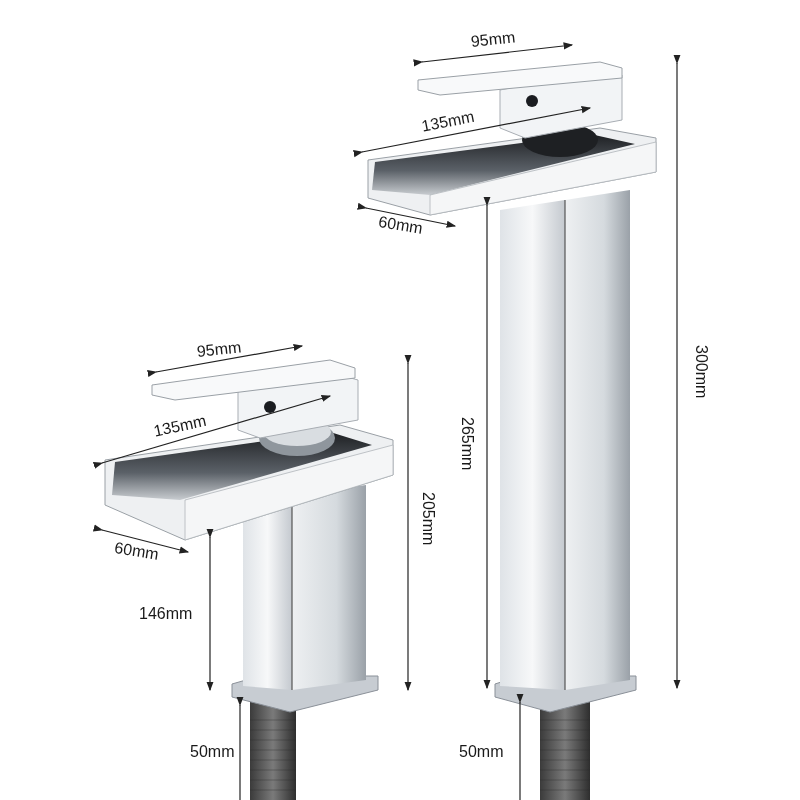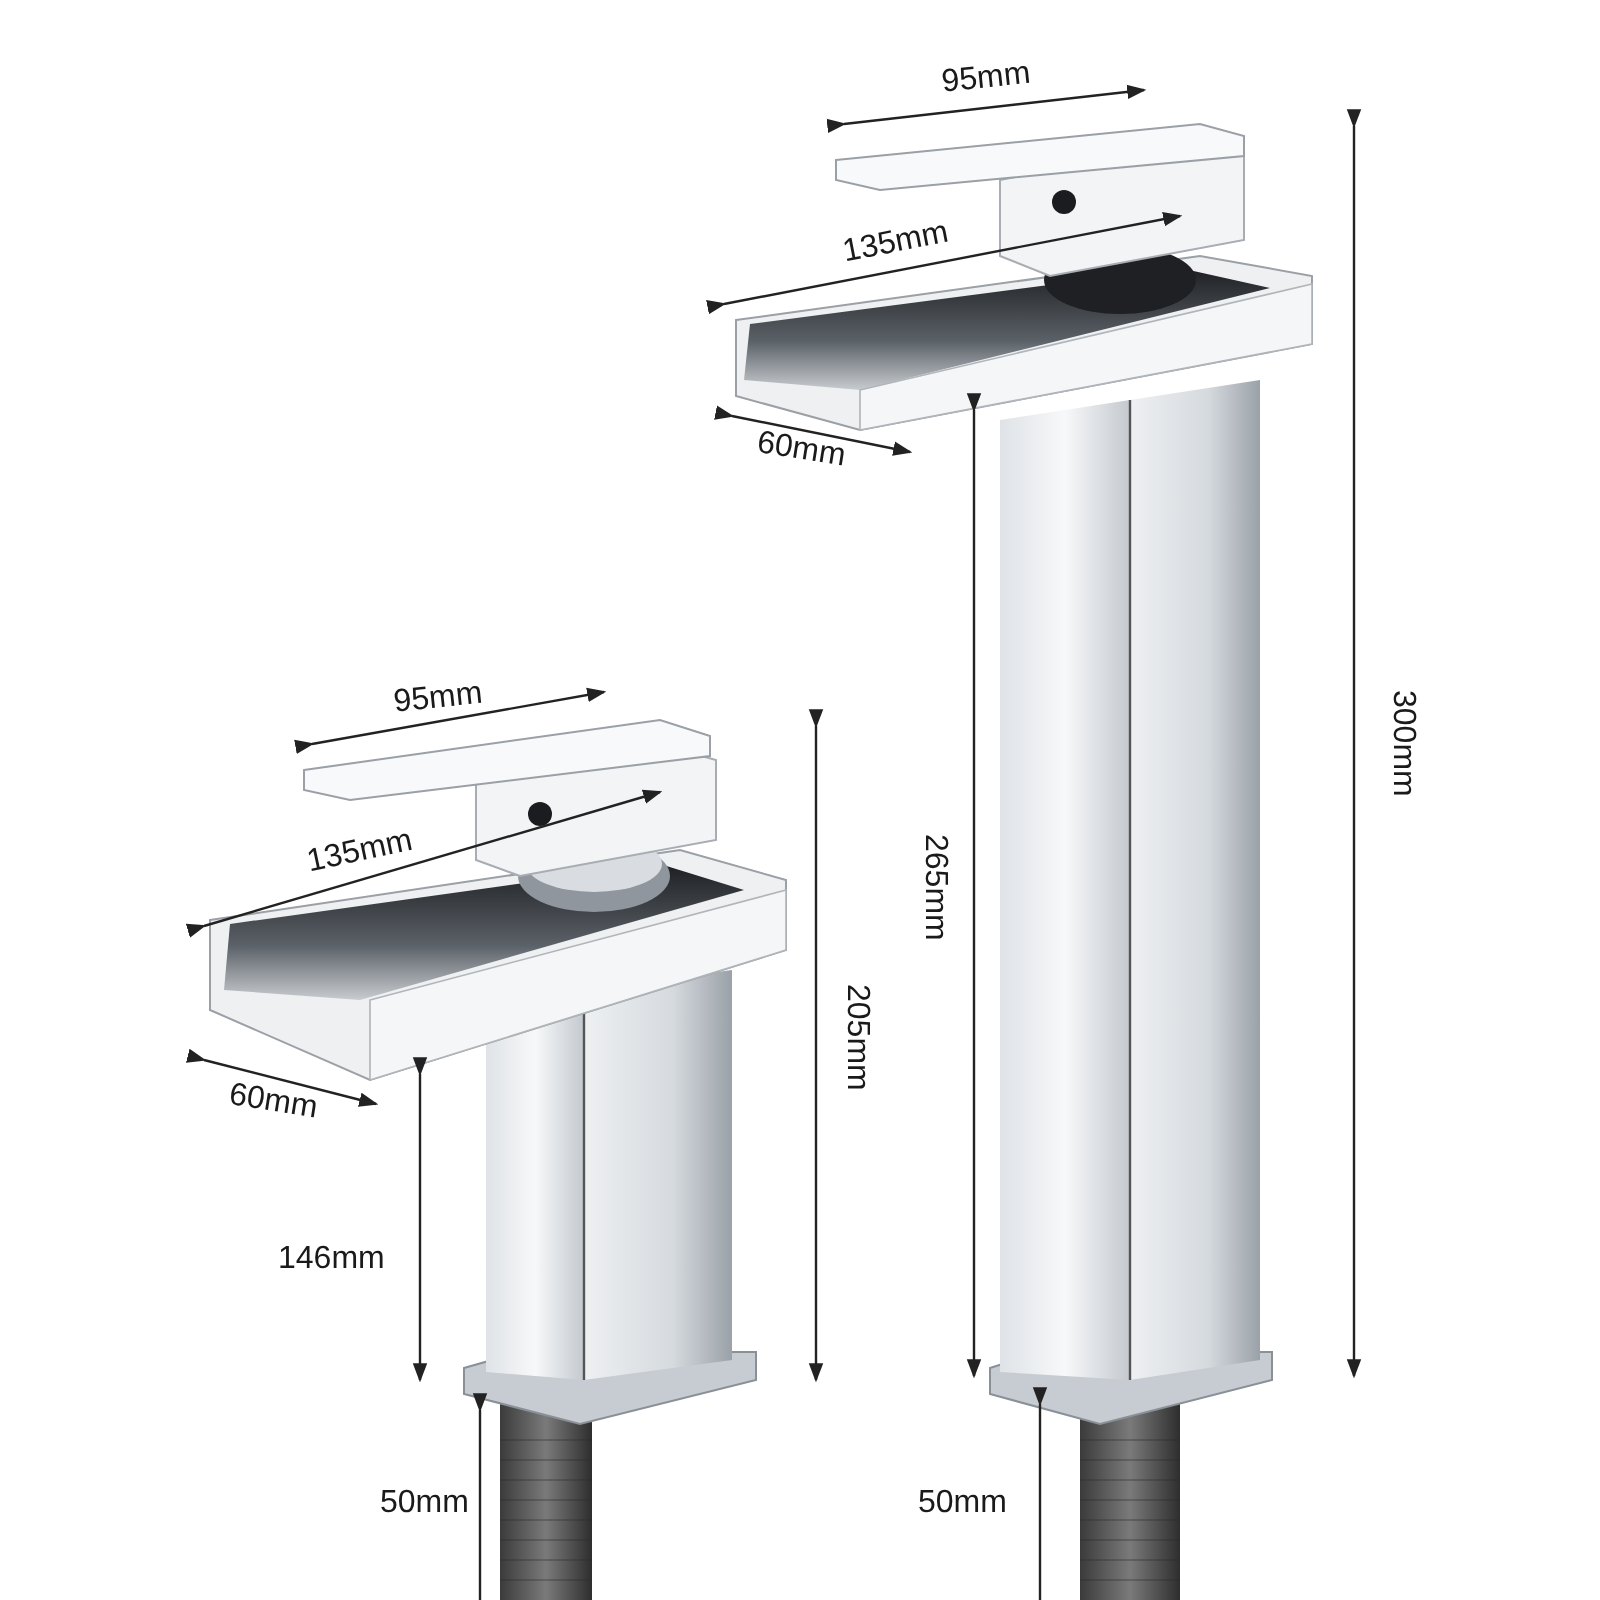--- a/index.html
+++ b/index.html
@@ -124,15 +124,15 @@
 <div class="lbl" style="left:470px;top:33px;transform:rotate(-6deg);">95mm</div>
 <div class="lbl" style="left:420px;top:118px;transform:rotate(-11deg);">135mm</div>
 <div class="lbl" style="left:380px;top:213px;transform:rotate(9deg);">60mm</div>
 <div class="vlbl" style="left:476px;top:417px;">265mm</div>
 <div class="vlbl" style="left:710px;top:345px;">300mm</div>
 <div class="lbl" style="left:459px;top:743px;">50mm</div>
 
 <div class="lbl" style="left:196px;top:343px;transform:rotate(-6deg);">95mm</div>
 <div class="lbl" style="left:152px;top:423px;transform:rotate(-12deg);">135mm</div>
 <div class="lbl" style="left:116px;top:539px;transform:rotate(9deg);">60mm</div>
-<div class="lbl" style="left:139px;top:621px;">146mm</div>
+<div class="lbl" style="left:139px;top:605px;">146mm</div>
 <div class="vlbl" style="left:437px;top:492px;">205mm</div>
 <div class="lbl" style="left:190px;top:743px;">50mm</div>
 
 </body></html>

